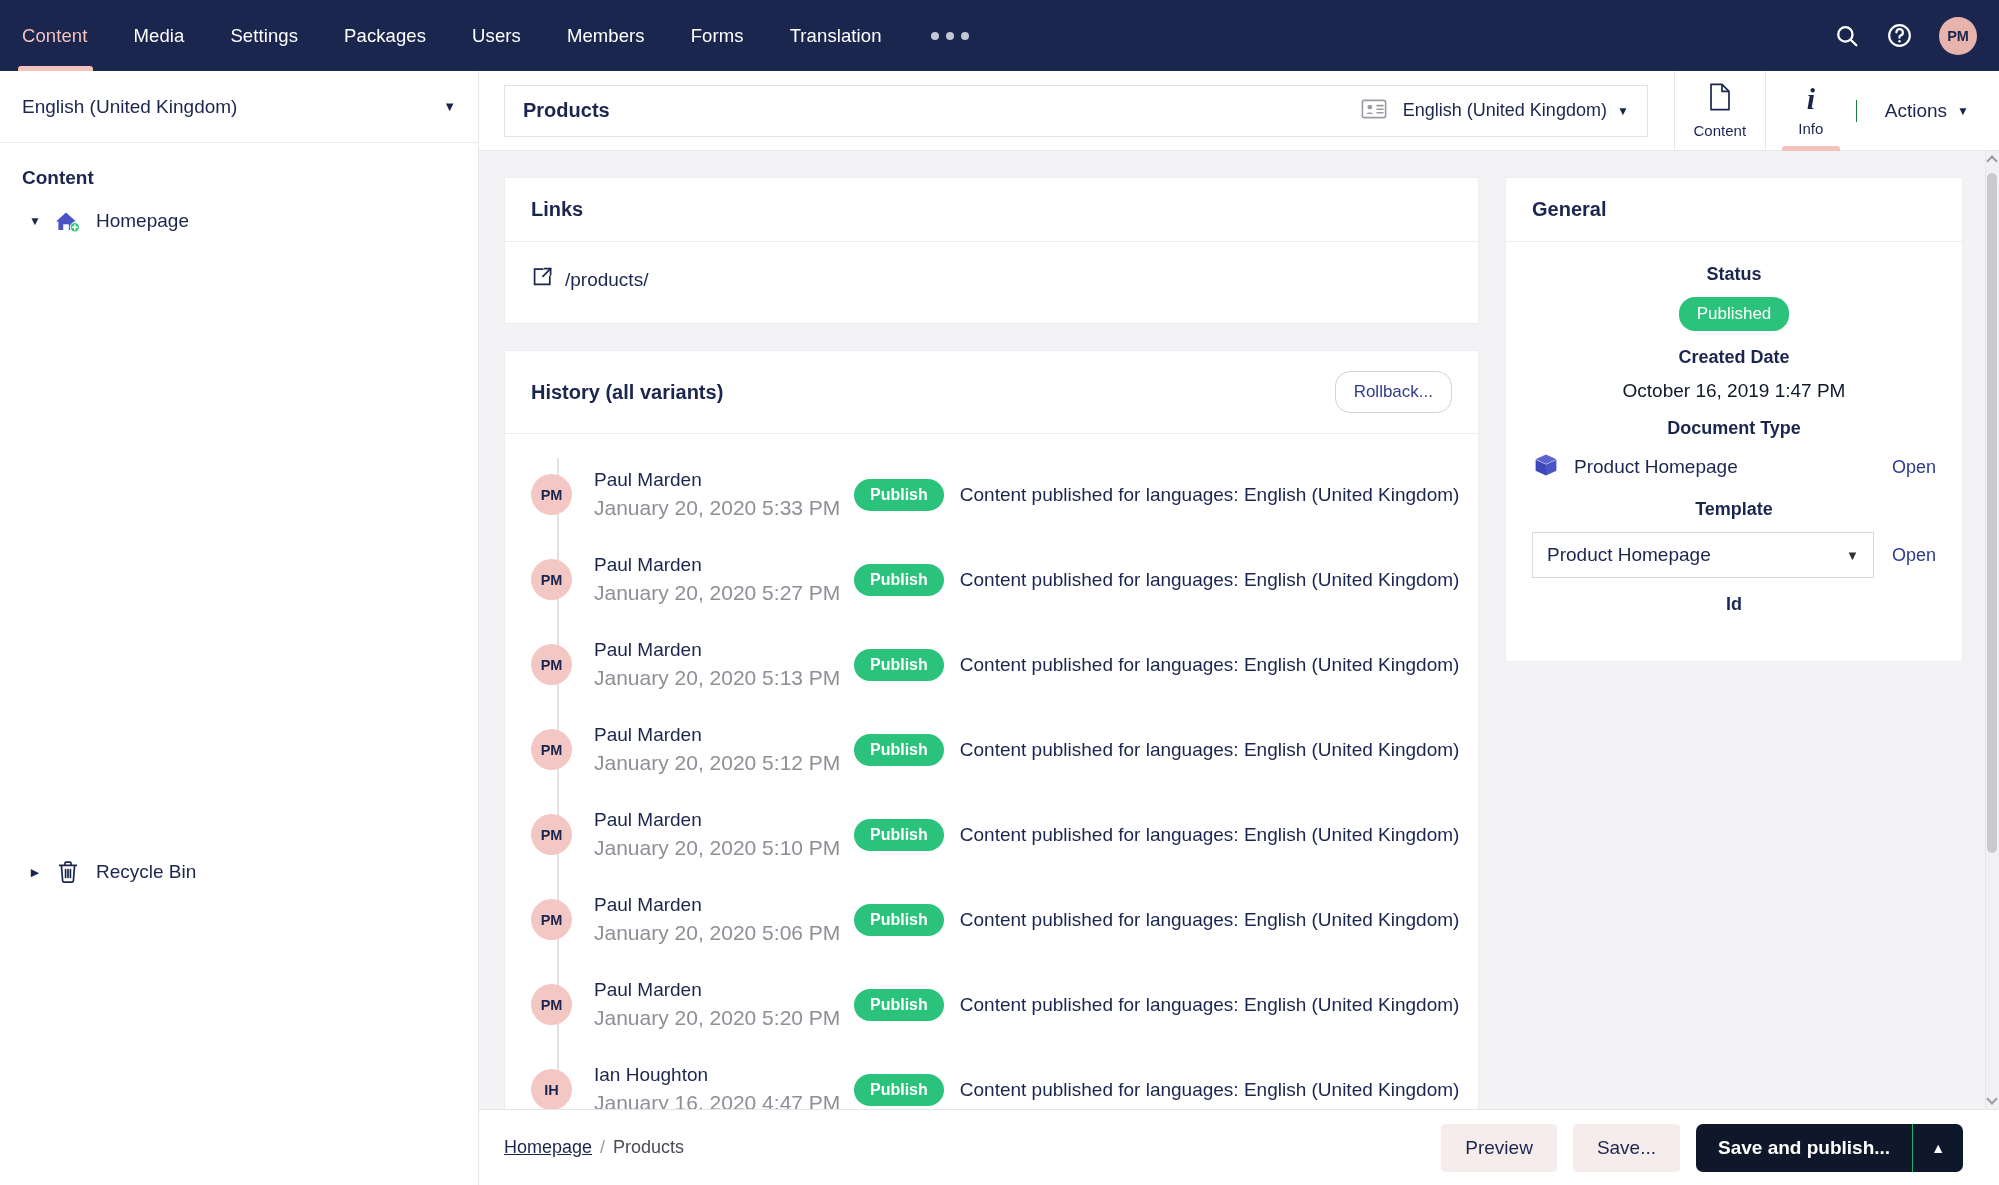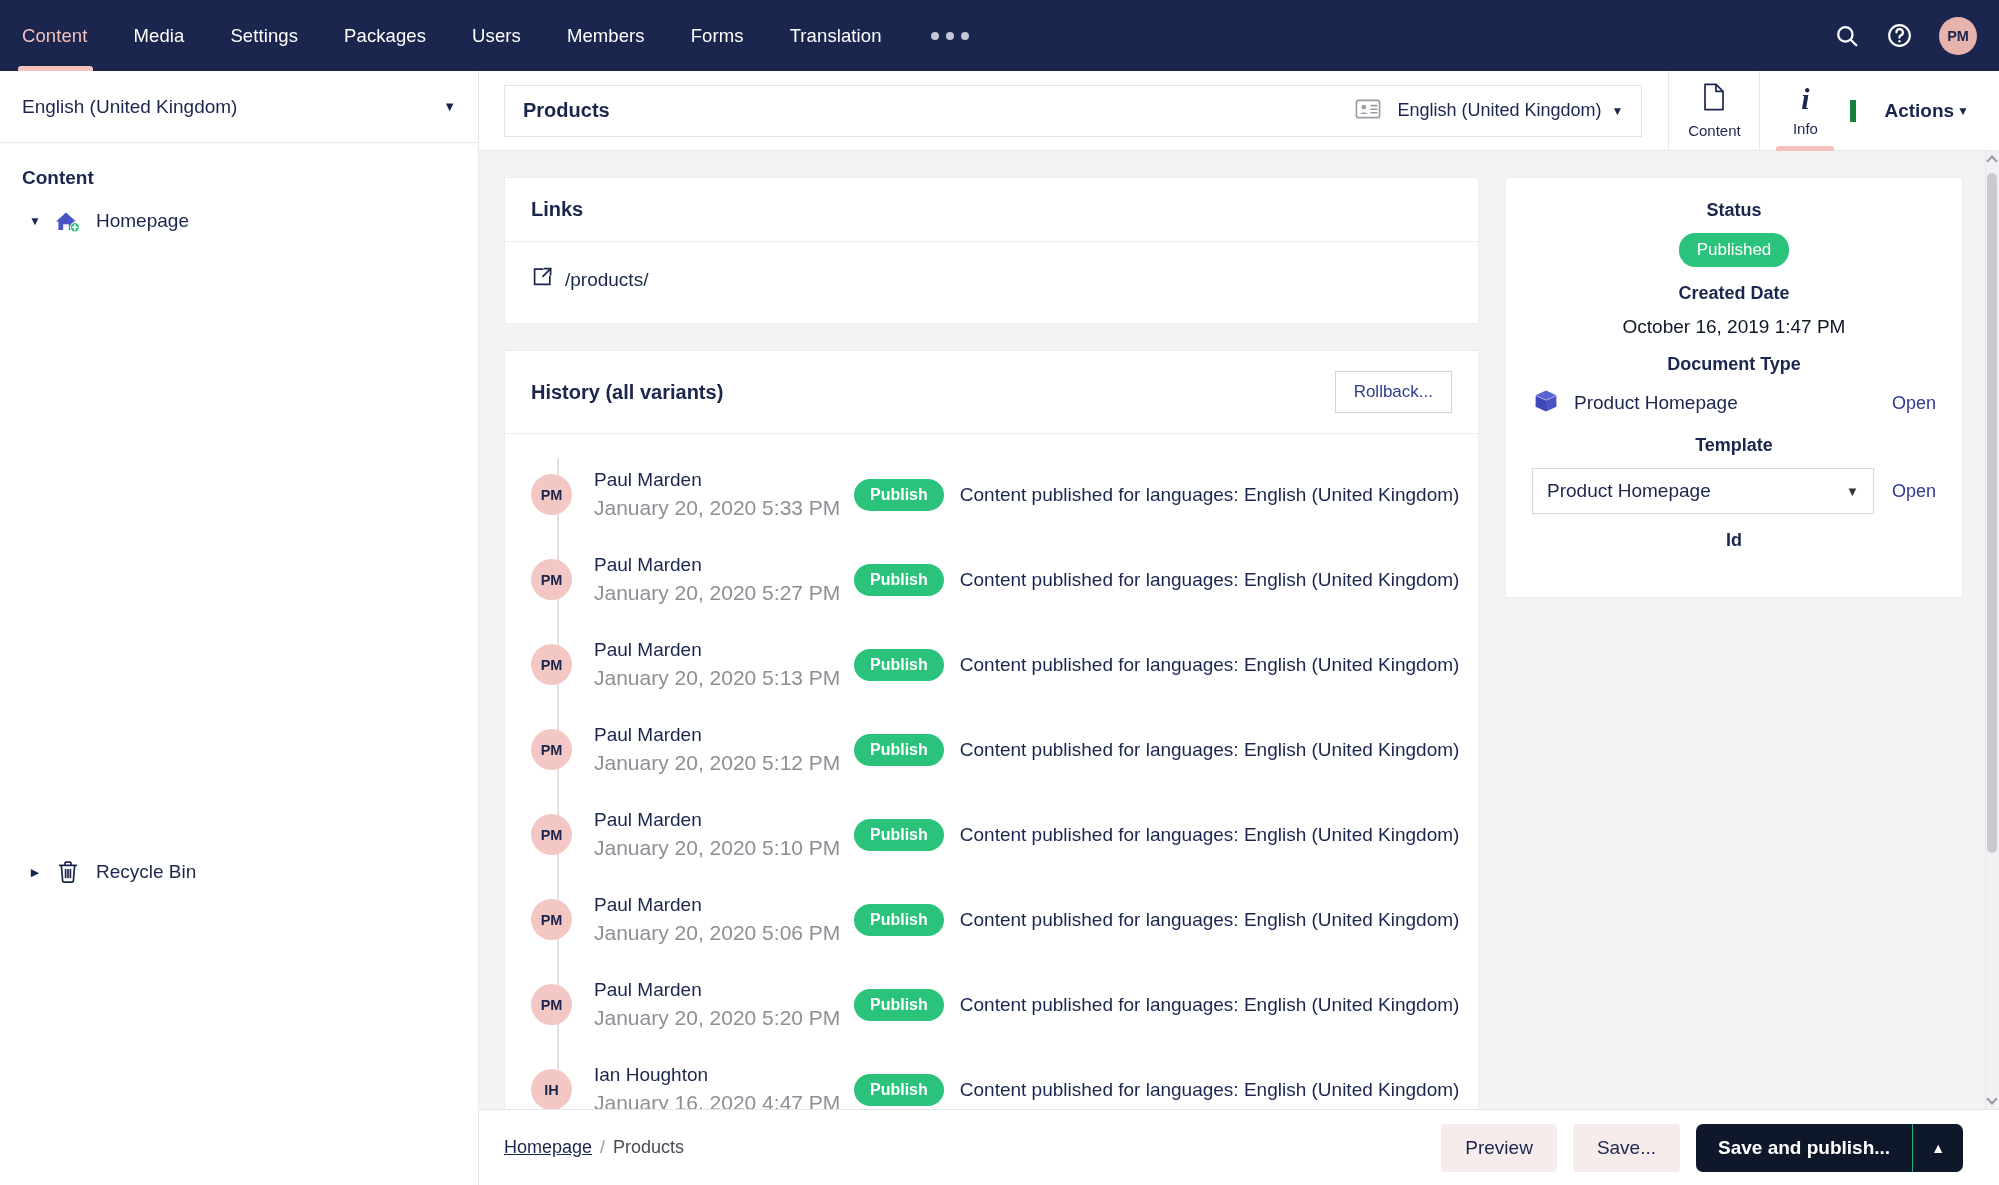--- a/index.html
+++ b/index.html
@@ -82,38 +82,38 @@
     width: 91px; border-left: 1px solid #e9e9eb;
     display: flex; flex-direction: column; align-items: center; justify-content: center;
     gap: 6px; cursor: pointer; position: relative; color: #1b264f;
   }
   .app-tab .tab-lbl { font-size: 15px; }
   .app-tab.active::after {
     content: ""; position: absolute; left: 16px; right: 16px; bottom: 0;
     height: 5px; background: #f5c1bc; border-radius: 3px 3px 0 0;
   }
   .actions-btn {
-    display: flex; align-items: center; gap: 3px; padding: 0 30px 0 28px;
-    border-left: 6px solid #15803d; font-size: 19px; color: #1b264f; cursor: pointer; font-weight: bold;
+    display: flex; align-items: center; gap: 10px; padding: 0 30px 0 28px;
+    border-left: 1px solid #15803d; font-size: 19px; color: #1b264f; cursor: pointer;
   }
 
   .content-area { flex: 1 1 auto; display: flex; min-height: 0; overflow: hidden; position: relative; }
   .col-center { flex: 1 1 auto; min-width: 0; padding: 26px 0 0 25px; overflow: hidden; }
   .col-right { width: 520px; flex: 0 0 520px; padding: 26px 36px 0 26px; }
 
   .card { background: #ffffff; border: 1px solid #ededf0; margin-bottom: 26px; }
   .card-head {
     padding: 20px 26px; border-bottom: 1px solid #ededf0;
     display: flex; align-items: center;
   }
   .card-title { font-size: 20px; font-weight: bold; color: #1b264f; }
   .card-body { padding: 24px 26px 30px 26px; }
 
   .rollback-btn {
-    margin-left: auto; border: 1px solid #d3d3d9; background: #fff; border-radius: 0;
+    margin-left: auto; border: 1px solid #d3d3d9; background: #fff; border-radius: 15px;
     padding: 10px 18px; font-size: 17px; color: #2f3b8f; cursor: pointer;
     font-family: "Liberation Sans", sans-serif;
   }
 
   .link-row { display: flex; align-items: center; gap: 12px; font-size: 19px; color: #1b264f; cursor: pointer; }
 
   
   .history-body { padding: 18px 26px 10px 26px; position: relative; }
   .hist-list { position: relative; }
   .hist-line { position: absolute; left: 26px; top: 6px; bottom: -10px; width: 2px; background: #e2e2e6; }
@@ -444,20 +444,23 @@
                   <span class="hist-desc">Content published for languages: English (United Kingdom)</span>
                 </div>
 
               </div>
             </div>
           </div>
         </div>
 
         <div class="col-right">
           <div class="card">
+            <div class="card-head">
+              <span class="card-title">General</span>
+            </div>
             <div class="gen-body">
 
               <div class="gen-label">Status</div>
               <span class="status-pill">Published</span>
 
               <div class="gen-label sp">Created Date</div>
               <div class="gen-value">October 16, 2019 1:47 PM</div>
 
               <div class="gen-label sp">Document Type</div>
               <div class="doctype-row">

